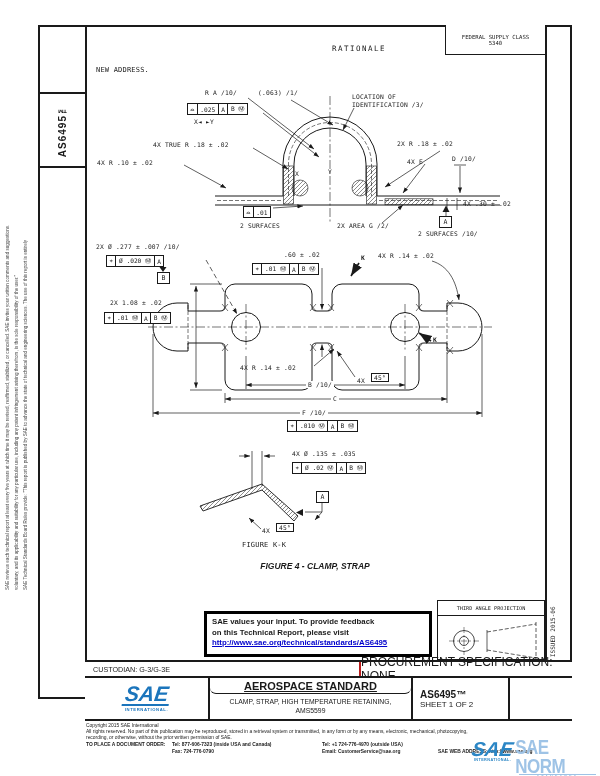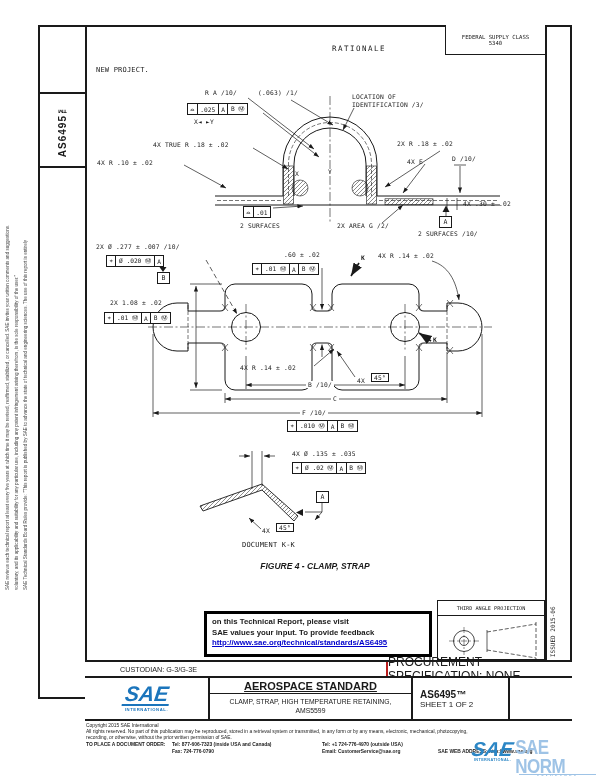--- a/index.html
+++ b/index.html
@@ -152,21 +152,21 @@
   <span class="vtext" style="font:bold 10px 'Liberation Sans',sans-serif;letter-spacing:1px;">AS6495™</span>
 </div>
 
 <div class="note vtext" style="left:5px;top:140px;height:450px;">SAE reviews each technical report at least every five years at which time it may be revised, reaffirmed, stabilized, or cancelled. SAE invites your written comments and suggestions.</div>
 <div class="note vtext" style="left:14px;top:140px;height:450px;">voluntary, and its applicability and suitability for any particular use, including any patent infringement arising therefrom, is the sole responsibility of the user."</div>
 <div class="note vtext" style="left:23px;top:140px;height:450px;">SAE Technical Standards Board Rules provide: "This report is published by SAE to advance the state of technical and engineering sciences. The use of this report is entirely</div>
 
 <div class="vtext abs" style="left:549px;top:545px;height:112px;z-index:2;font:6px 'DejaVu Sans Mono',monospace;">ISSUED  2015-06</div>
 
 <div class="abs hdrtxt" style="left:85px;top:44px;width:548px;z-index:2;">RATIONALE</div>
-<div class="lbl" style="left:96px;top:66px;font-size:7px;">NEW PROJECT.</div>
+<div class="lbl" style="left:96px;top:66px;font-size:7px;">NEW ADDRESS.</div>
 <div class="abs" style="left:445px;top:25px;width:100px;height:30px;border-left:1.5px solid #1a1a1a;border-bottom:1.5px solid #1a1a1a;z-index:2;display:flex;flex-direction:column;align-items:center;justify-content:center;background:#fff;">
   <span style="font:5.6px 'DejaVu Sans Mono',monospace;">FEDERAL SUPPLY CLASS</span>
   <span style="font:5.6px 'DejaVu Sans Mono',monospace;">5340</span>
 </div>
 
 <div class="lbl" style="left:205px;top:89px;">R A /10/</div>
 <div class="lbl" style="left:258px;top:89px;">(.063) /1/</div>
 <div class="lbl" style="left:352px;top:93px;">LOCATION OF</div>
 <div class="lbl" style="left:352px;top:101px;">IDENTIFICATION /3/</div>
 <div class="fcf" style="left:187px;top:103px;">
@@ -233,45 +233,45 @@
 <div class="lbl" style="left:292px;top:450px;">4X Ø .135 ± .035</div>
 <div class="fcf" style="left:292px;top:462px;">
   <span class="c">⌖</span>
   <span class="c">Ø .02 Ⓜ</span>
   <span class="c">A</span>
   <span class="c">B Ⓜ</span>
 </div>
 <div class="dbox" style="left:316px;top:491px;">A</div>
 <div class="lbl" style="left:262px;top:527px;">4X</div>
 <div class="lbl valbox" style="left:276px;top:523px;">45°</div>
-<div class="lbl" style="left:242px;top:541px;font-size:7px;">DOCUMENT K-K</div>
+<div class="lbl" style="left:242px;top:541px;font-size:7px;">FIGURE K-K</div>
 <div class="abs" style="left:85px;top:561px;width:460px;z-index:2;text-align:center;font:italic bold 8.5px 'Liberation Sans',sans-serif;">FIGURE 4 - CLAMP, STRAP</div>
 
 <div class="abs" style="left:204px;top:611px;width:228px;height:46px;border:3px solid #000;z-index:2;padding:3px 5px;background:#fff;font:bold 7.8px 'Liberation Sans',sans-serif;line-height:1.35;">
+  <div>SAE values your input. To provide feedback</div>
   <div>on this Technical Report, please visit</div>
-  <div>SAE values your input. To provide feedback</div>
   <a href="#" style="color:#0000cc;text-decoration:underline;text-align:center;">http://www.sae.org/technical/standards/AS6495</a>
 </div>
 
 <div class="abs" style="left:437px;top:600px;width:108px;height:60px;border:1.5px solid #1a1a1a;z-index:2;background:transparent;">
   <div style="height:15px;border-bottom:1.5px solid #1a1a1a;display:flex;align-items:center;justify-content:center;font:5.2px 'DejaVu Sans Mono',monospace;background:#fff;">THIRD ANGLE PROJECTION</div>
 </div>
 
 <div class="abs" style="left:85px;top:660px;width:487px;height:18px;border-top:2px solid #1a1a1a;border-bottom:2px solid #1a1a1a;z-index:2;display:flex;background:#fff;">
-  <div style="width:276px;border-right:2px solid #b91c1c;display:flex;align-items:center;padding-left:8px;font-size:7.2px;margin-left:27px;">CUSTODIAN: G-3/G-3E</div>
+  <div style="width:276px;border-right:2px solid #b91c1c;display:flex;align-items:center;padding-left:8px;font-size:7.2px;">CUSTODIAN: G-3/G-3E</div>
   <div style="flex:1;display:flex;align-items:center;justify-content:center;font-size:12px;">PROCUREMENT SPECIFICATION: NONE</div>
 </div>
 
 <div class="abs" style="left:85px;top:678px;width:487px;height:43px;border-bottom:2px solid #1a1a1a;z-index:2;display:flex;background:#fff;">
   <div style="width:125px;border-right:2px solid #1a1a1a;display:flex;flex-direction:column;align-items:center;justify-content:center;">
     <span style="font:italic 900 21px 'Liberation Sans',sans-serif;color:#1b75bc;transform:skewX(-8deg);line-height:0.9;border-bottom:2.5px solid #1b75bc;padding:0 2px;">SAE</span>
     <span style="font:bold 4.2px 'Liberation Sans',sans-serif;color:#1b75bc;letter-spacing:.6px;margin-top:1px;">INTERNATIONAL.</span>
   </div>
   <div style="width:203px;border-right:2px solid #1a1a1a;display:flex;flex-direction:column;">
-    <div style="height:16px;border-bottom:1.5px solid #1a1a1a;display:flex;align-items:center;justify-content:center;font:bold 11px 'Liberation Sans',sans-serif;text-decoration:underline;">AEROSPACE STANDARD</div>
+    <div style="height:16px;border-bottom:1.5px solid #1a1a1a;display:flex;align-items:center;justify-content:center;font:bold 11px 'Liberation Sans',sans-serif;text-decoration:underline;border-radius:6px;">AEROSPACE STANDARD</div>
     <div style="flex:1;display:flex;flex-direction:column;align-items:center;justify-content:center;font-size:6.8px;text-align:center;line-height:1.3;">
       <span>CLAMP, STRAP, HIGH TEMPERATURE RETAINING,</span>
       <span>AMS5599</span>
     </div>
   </div>
   <div style="width:97px;border-right:2px solid #1a1a1a;display:flex;flex-direction:column;justify-content:center;padding-left:7px;">
     <span style="font:bold 10px 'Liberation Sans',sans-serif;">AS6495™</span>
     <span style="font-size:8px;">SHEET 1 OF 2</span>
   </div>
   <div style="flex:1;"></div>

